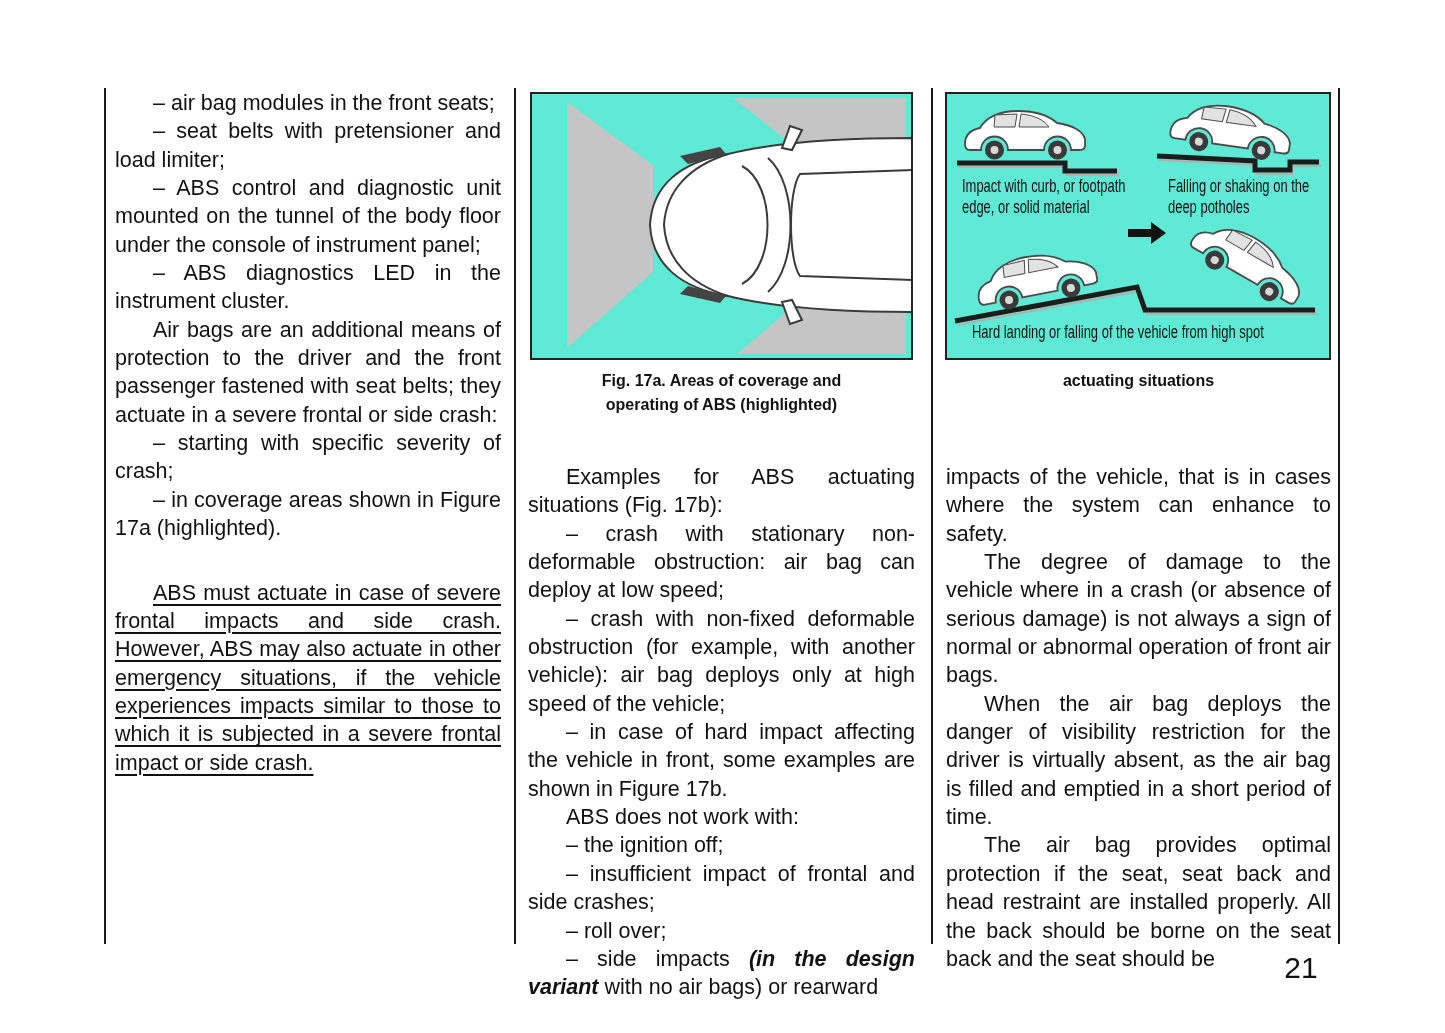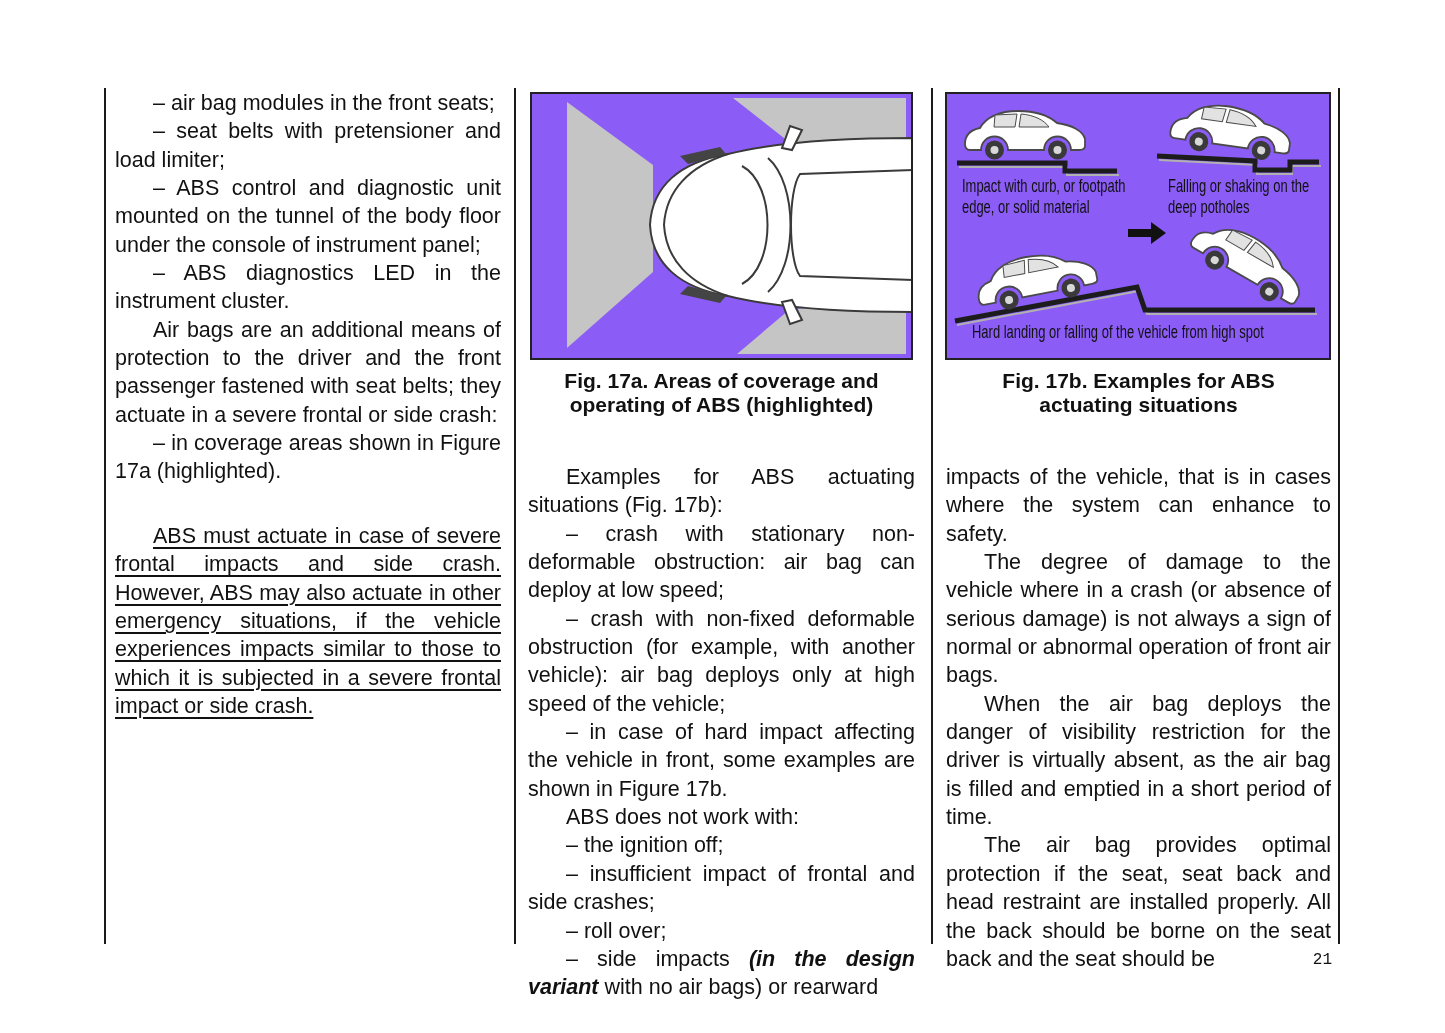--- a/index.html
+++ b/index.html
@@ -7,45 +7,46 @@
     position:relative; width:1445px; height:1033px; background:#ffffff;
     font-family:"Liberation Sans", sans-serif; color:#111; overflow:hidden;
     -webkit-font-smoothing:antialiased;
   }
   .rule { position:absolute; top:88px; height:856px; width:2px; background:#1a1a1a; }
   .col { position:absolute; font-size:21.5px; line-height:28.35px; text-align:justify; }
   .col p { margin:0; text-indent:38px; }
   .col p.no-indent { text-indent:0; }
   .col p.u { text-decoration:underline; text-underline-offset:4px; text-decoration-thickness:1.5px;margin-top:36px; }
   .bi { font-weight:bold; font-style:italic; }
-  .figure-box { position:absolute; background:#8b5cf6; }
+  .figure-box { position:absolute; background:#5eead4; }
   .figure-box svg { display:block; }
-  .caption { position:absolute; font-weight:bold; font-size:21px; line-height:23.8px; text-align:center; }
+  .caption { position:absolute; font-weight:bold; font-size:16px; line-height:23.8px; text-align:center; }
   .fig-label {
     position:absolute; font-size:18px; line-height:21px; color:#111;
     transform:scaleX(0.72); transform-origin:0 0; white-space:normal;
   }
-  .page-number { position:absolute; left:1270px; top:951px; width:62px; text-align:right; font-size:16px;font-family:Liberation Mono, monospace; }
+  .page-number { position:absolute; left:1270px; top:951px; width:62px; text-align:center; font-size:30px; }
 </style>
 </head>
 <body>
 
 <div class="page">
 
   <div class="rule" style="left:104px"></div>
   <div class="rule" style="left:514px"></div>
   <div class="rule" style="left:931px"></div>
   <div class="rule" style="left:1338px"></div>
 
   <div class="col" style="left:115px; top:89px; width:386px;">
     <p>– air bag modules in the front seats;</p>
     <p>– seat belts with pretensioner and load limiter;</p>
     <p>– ABS control and diagnostic unit mounted on the tunnel of the body floor under the console of instrument panel;</p>
     <p>– ABS diagnostics LED in the instrument cluster.</p>
     <p>Air bags are an additional means of protection to the driver and the front passenger fastened with seat belts; they actuate in a severe frontal or side crash:</p>
+    <p>– starting with specific severity of crash;</p>
     <p>– in coverage areas shown in Figure 17a (highlighted).</p>
     <p class="u">ABS must actuate in case of severe frontal impacts and side crash. However, ABS may also actuate in other emergency situations, if the vehicle experiences impacts similar to those to which it is subjected in a severe frontal impact or side crash.</p>
   </div>
 
   <div class="figure-box" style="left:530px; top:92px; width:383px; height:268px;">
     <svg width="383" height="268" viewBox="0 0 383 268">
 
       <g>
         <polygon points="37,10 123,73 123,180 37,256" fill="#c5c5c5"></polygon>
         <polygon points="203,6 376,6 376,64 259,50" fill="#c5c5c5"></polygon>
@@ -121,21 +122,20 @@
       </g>
 
       <rect x="1" y="1" width="384" height="266" fill="none" stroke="#222" stroke-width="2"></rect>
     </svg>
 
     <div class="fig-label" style="left:17px; top:84px; width:250px;">Impact with curb, or footpath edge, or solid material</div>
     <div class="fig-label" style="left:223px; top:84px; width:215px;">Falling or shaking on the deep potholes</div>
     <div class="fig-label" style="left:27px; top:230px; width:470px;">Hard landing or falling of the vehicle from high spot</div>
   </div>
   <div class="caption" style="left:946px; top:369px; width:385px;">
-    <div>Fig. 17b. Examples for ABS</div>
     <div>actuating situations</div>
   </div>
 
   <div class="col" style="left:946px; top:463px; width:385px;">
     <p class="no-indent">impacts of the vehicle, that is in cases where the system can enhance to safety.</p>
     <p>The degree of damage to the vehicle where in a crash (or absence of serious damage) is not always a sign of normal or abnormal operation of front air bags.</p>
     <p>When the air bag deploys the danger of visibility restriction for the driver is virtually absent, as the air bag is filled and emptied in a short period of time.</p>
     <p>The air bag provides optimal protection if the seat, seat back and head restraint are installed properly. All the back should be borne on the seat back and the seat should be</p>
   </div>
 

